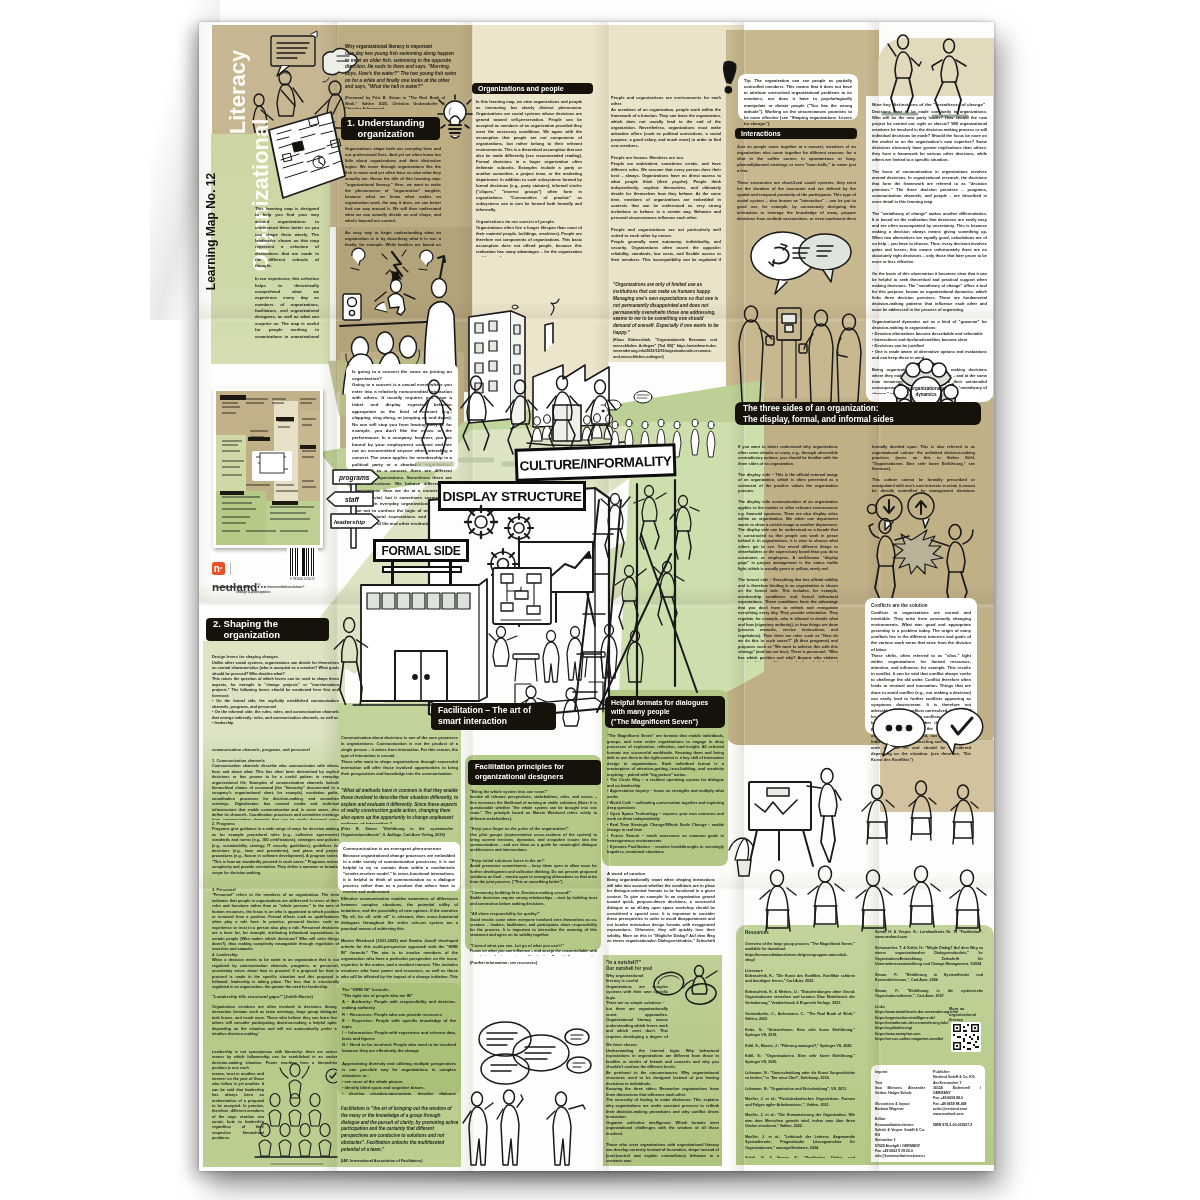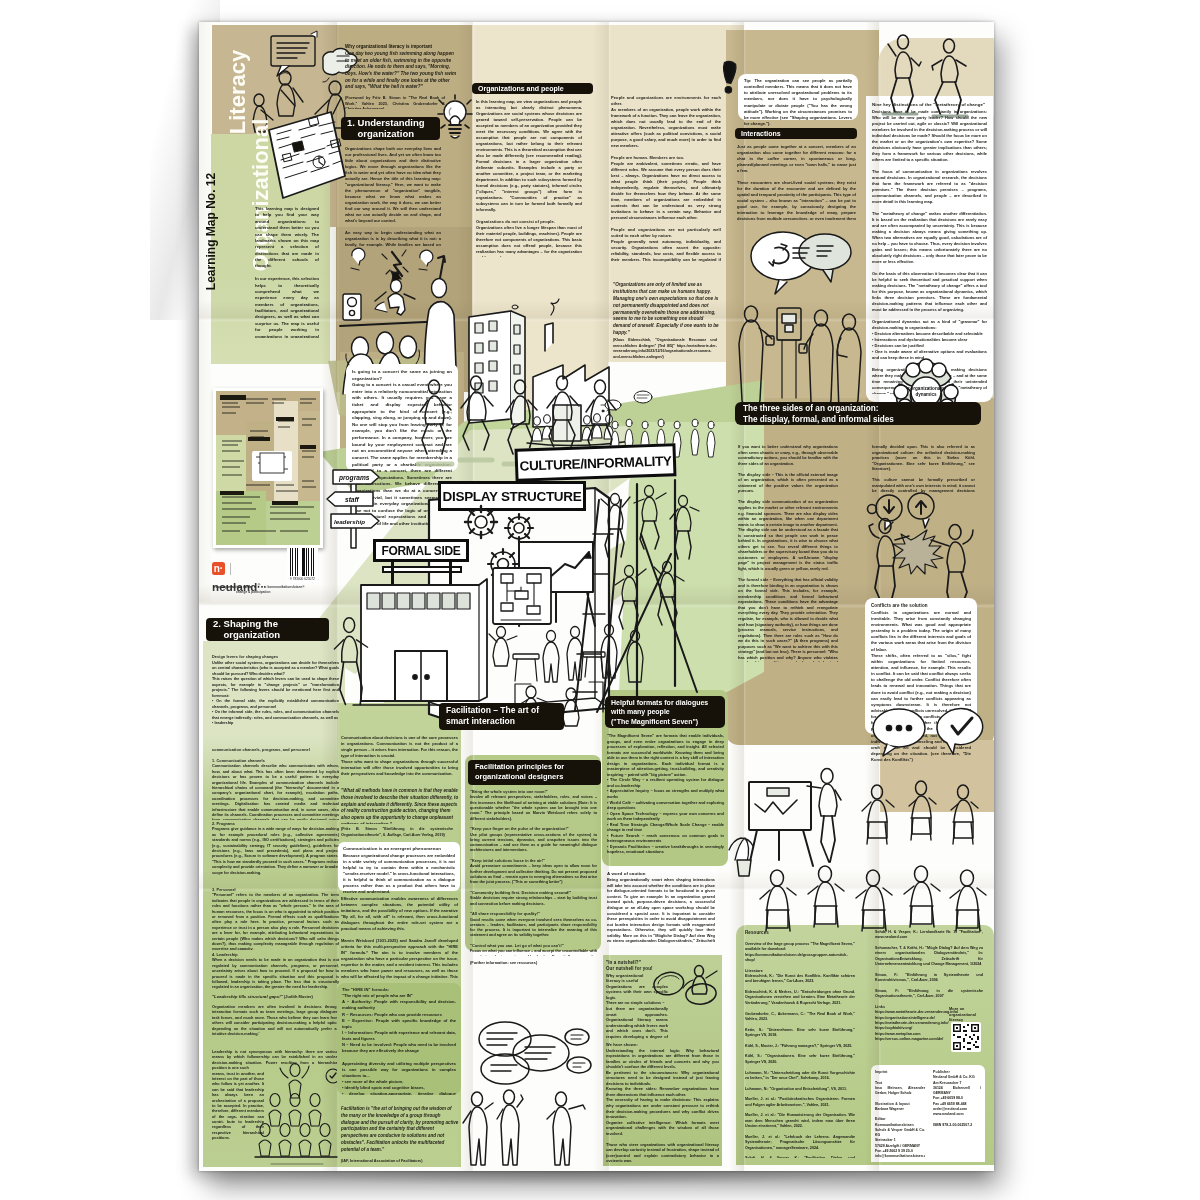--- a/index.html
+++ b/index.html
@@ -758,21 +758,21 @@
           <rect x="18" y="14" width="2" height="2"></rect>
           <rect x="22" y="22" width="4" height="2"></rect>
           <rect x="22" y="17" width="2" height="2"></rect>
 </g>
       </svg>
     </div>
 
 <div class="b t4" style="left:676px;top:1048px;width:50px;height:88px;font-size:3.5px;line-height:1.5"><b>Imprint</b><br><br><b>Text</b><br>Insa Meinsen, Alexander Gerber, Holger Scholz<br><br><b>Illustration &amp; layout</b><br>Barbara Wagener<br><br><b>Editor</b><br>Kommunikationslotsen<br>Scholz &amp; Vesper GmbH &amp; Co. KG<br>Steinacker 1<br>57629 Atzelgift / GERMANY<br>Fon +49 2662 9 39 20-0<br>info@kommunikationslotsen.de<br>www.kommunikationslotsen.de<br><br>© Kommunikationslotsen 2025</div>
 <div class="b t4" style="left:734px;top:1048px;width:48px;height:88px;font-size:3.5px;line-height:1.5"><b>Publisher</b><br>Neuland GmbH &amp; Co. KG<br>Am Kreuzacker 7<br>36124 Eichenzell / GERMANY<br>Fon +49 6659 88-0<br>Fax +49 6659 88-468<br>order@neuland.com<br>www.neuland.com<br><br>ISBN 978-3-00-062507-2</div>
 
-<div class="bar" style="left:240px;top:681px;width:125px;height:27px;border-radius:4px;font-size:8.5px;line-height:1.35;padding:2px 0 0 7px">Facilitation – The art of<br>smart interaction</div>
+<div class="bar" style="left:232px;top:681px;width:125px;height:27px;border-radius:4px;font-size:8.5px;line-height:1.35;padding:2px 0 0 7px">Facilitation – The art of<br>smart interaction</div>
 
 <div class="b t4" style="left:142px;top:713px;width:117px;height:50px;font-size:4px">Communication about decisions is one of the core processes in organizations. Communication is not the product of a single person – it arises from interaction. For this reason, the type of interaction is crucial.<br>Those who want to shape organizations through successful interaction will offer those involved opportunities to bring their perspectives and knowledge into the communication.</div>
 
 <div class="b q" style="left:142px;top:766px;width:118px;height:36px;overflow:hidden;font-size:4.5px">"What all methods have in common is that they enable those involved to describe their situation differently, to explain and evaluate it differently. Since these aspects of reality construction guide action, changing them also opens up the opportunity to change unpleasant patterns of interaction."</div>
 <div class="b t4" style="left:142px;top:805px;width:112px;height:12px;font-size:3.8px">(Fritz B. Simon "Einführung in die systemische Organisationstheorie", 6. Auflage, Carl-Auer Verlag, 2019)</div>
 
 <div class="wp" style="left:139px;top:820px;width:122px;height:49px;padding:4px 5px;border-radius:6px">
 <div class="t4" style="font-size:4.1px"><b style="font-size:4.4px">Communication is an emergent phenomenon</b><br>Because organizational change processes are embedded in a wide variety of communication processes, it is not helpful to try to contain them within a mechanistic "sender-receiver model." In cross-functional interactions, it is helpful to think of communication as a dialogue process rather than as a product that others have to receive and understand.</div>
     </div>
 

